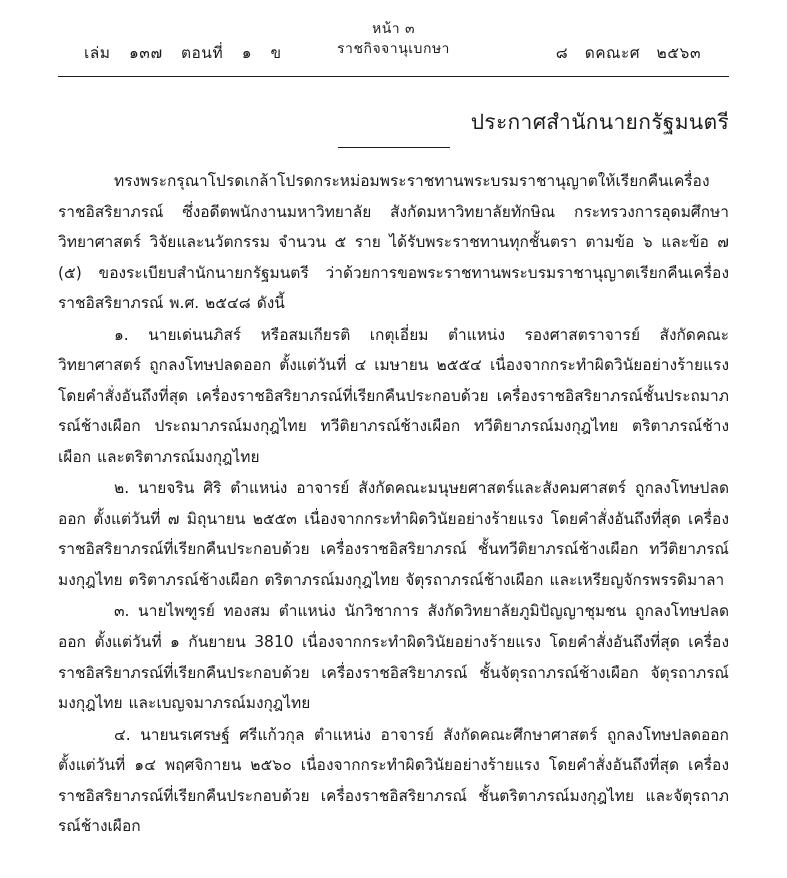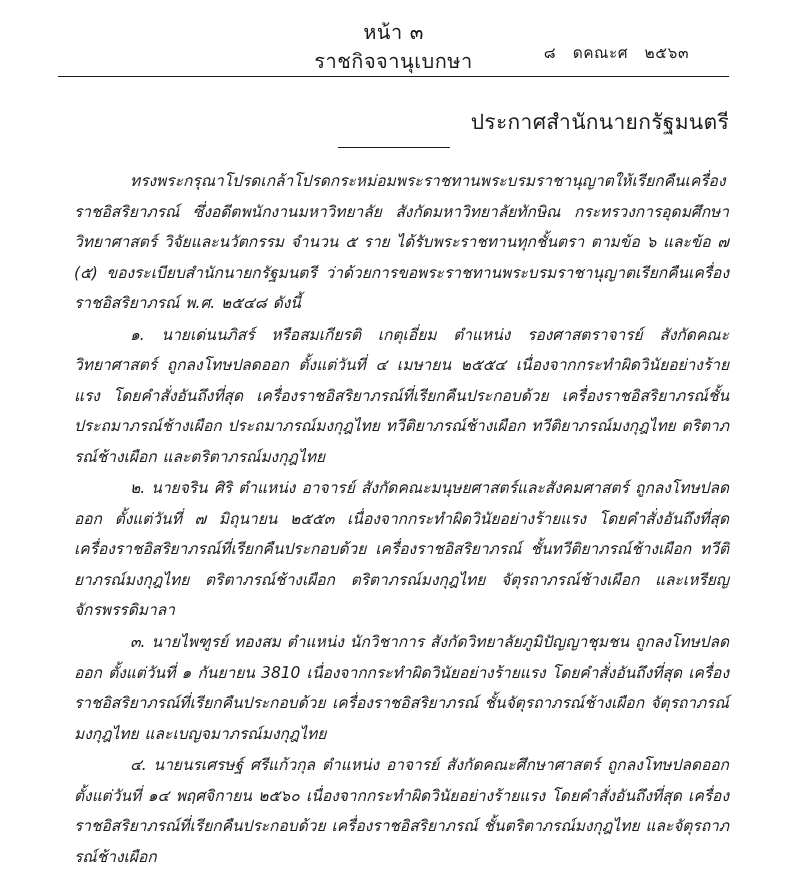--- a/index.html
+++ b/index.html
@@ -21,21 +21,21 @@
     box-sizing: border-box;
     padding: 18px 58px 0 58px;
   }
   
   .header {
     position: relative;
     height: 50px;
   }
   .header-center {
     text-align: center;
-    font-size: 20px;
+    font-size: 14px;
     line-height: 1.45;
   }
   .header-center .line1 {
     letter-spacing: 0.5px;
   }
   .header-center .line2 {
     letter-spacing: 0.5px;
     text-align: center;
   }
   .header-left {
@@ -50,21 +50,21 @@
   .header-left span:last-child { margin-right: 0; }
   .header-right {
     position: absolute;
     right: 24px;
     top: 22px;
     font-size: 15.5px;
     letter-spacing: 0.5px;
     white-space: nowrap;
   }
   .header-right span { margin-right: 11px; }
-  .header-right span:last-child { margin-right: 16px; }
+  .header-right span:last-child { margin-right: 4px; }
   .rule {
     margin: 8px 0 0 0;
     border: 0;
     border-top: 1px solid #1b1b1b;
     width: 100%;
   }
   
   .doc-title {
     text-align: right;
     font-size: 21px;
@@ -86,36 +86,42 @@
   }
   
   .body {
     margin-top: 18px;
     font-size: 15.5px;
     line-height: 1.97;
   }
   .para {
     text-align: justify;
     text-justify: inter-word;
-    margin: 0 0 0 16px;
+    margin: 0 0 0 0;
     text-indent: 56px;
     word-spacing: 1px;
-    font-style: italic;
   }
   .para + .para { margin-top: 1px; }
 </style>
 </head>
 <body>
 
 <div class="page">
 
   <div class="header">
     <div class="header-center">
       <div class="line1">หน้า ๓</div>
       <div class="line2">ราชกิจจานุเบกษา</div>
+    </div>
+    <div class="header-left">
+      <span>เล่ม</span>
+      <span>๑๓๗</span>
+      <span>ตอนที่</span>
+      <span>๑</span>
+      <span>ข</span>
     </div>
     <div class="header-right">
       <span>๘</span>
       <span>ดคณะศ</span>
       <span>๒๕๖๓</span>
     </div>
   </div>
 
   <hr class="rule">
 

